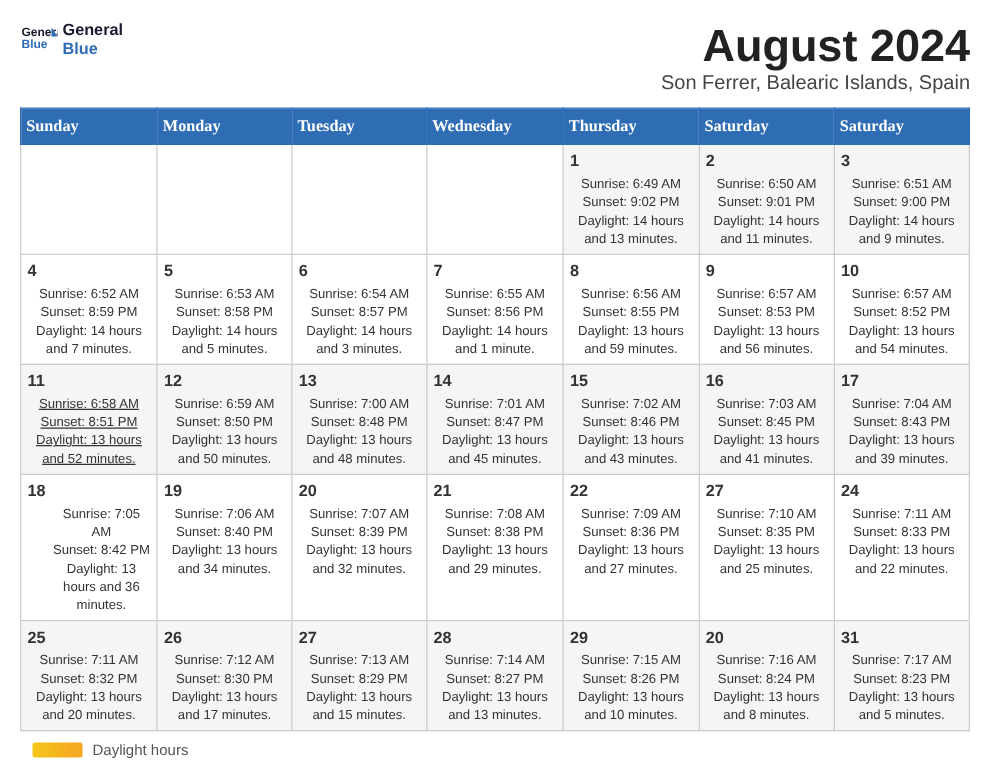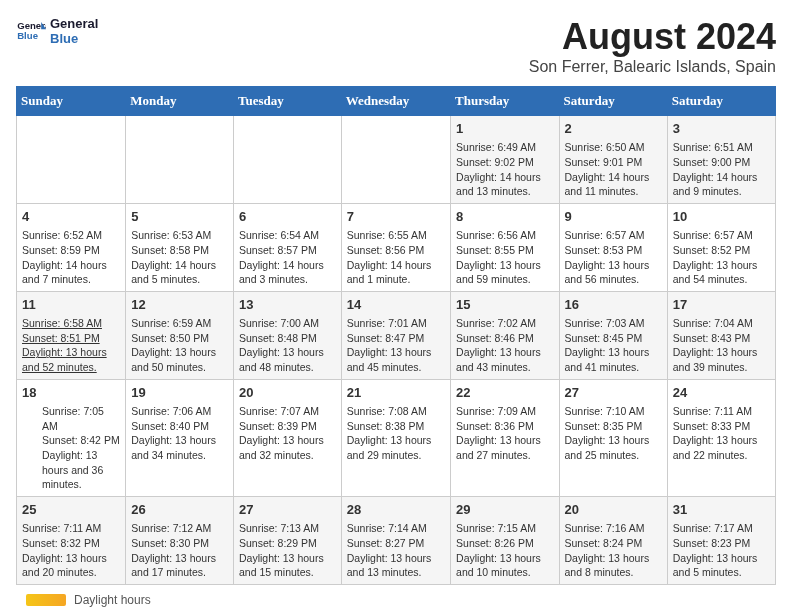--- a/index.html
+++ b/index.html
@@ -70,20 +70,21 @@
     }
     .day-num {
       font-weight: bold;
       font-size: 13px;
       display: block;
       margin-bottom: 2px;
     }
     .cell-content {
       font-size: 10.5px;
       color: #333;
+      text-align: center;
     }
     .empty-cell {
       background: #fff !important;
     }
     .footer {
       margin-top: 8px;
       font-size: 12px;
       color: #555;
       display: flex;
       align-items: center;

